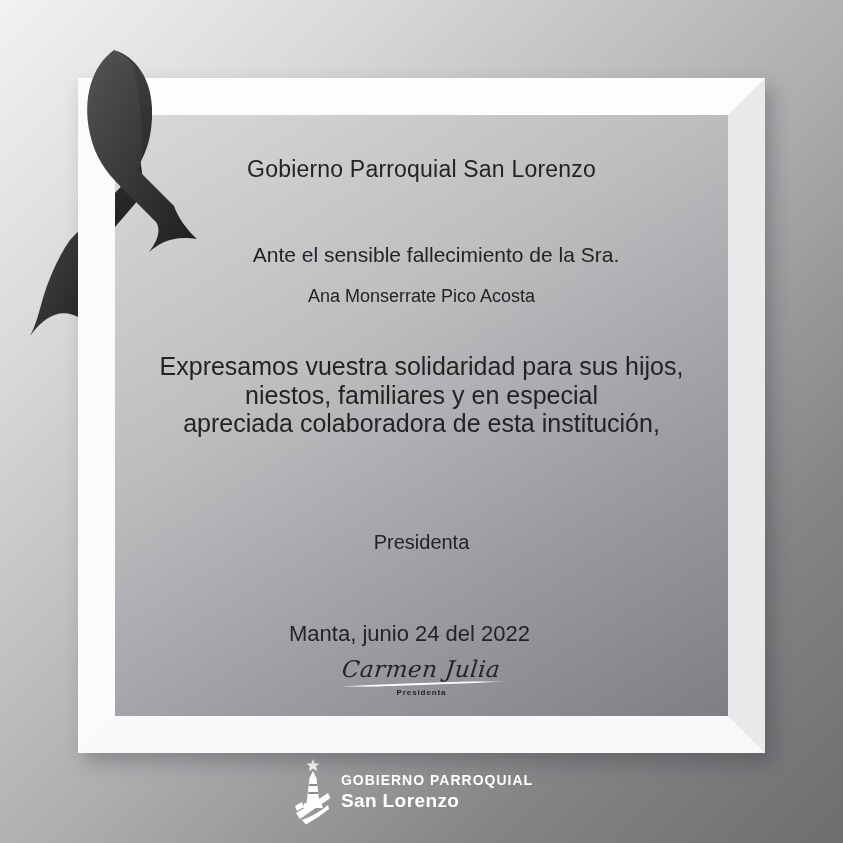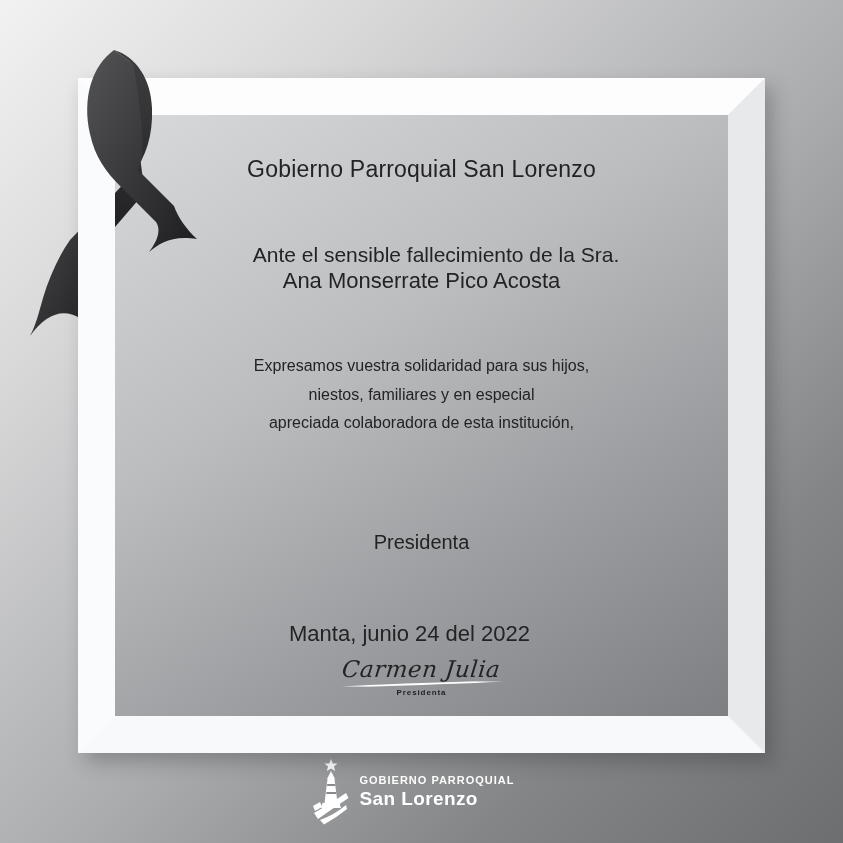--- a/index.html
+++ b/index.html
@@ -15,22 +15,22 @@
     box-shadow:7px 9px 18px rgba(35,35,40,.28);
     z-index:2;
   }
   .panel{
     position:absolute;inset:0;
     background:linear-gradient(148deg,#d8d9db 0%,#bcbdbf 38%,#9b9c9f 70%,#7e7f82 100%);
   }
   .panel .txt{position:absolute;left:0;right:0;text-align:center;color:#232326;}
   .card-title{top:41px;font-size:23px;letter-spacing:.2px;}
   .intro-line{top:128px;font-size:21px;margin-left:29px;}
-  .deceased-name{top:153px;font-size:22px;}
-  .body-text{top:237px;font-size:16px;line-height:28.5px;}
+  .deceased-name{top:171px;font-size:18px;}
+  .body-text{top:237px;font-size:25px;line-height:28.5px;}
   .signatory-block{top:413px;font-size:20px;line-height:28px;}
   .dateline{top:506px;font-size:22px;text-align:right;padding-right:24px;}
   .signature-block{top:541px;color:#fff;}
   .signature-name{
     font-family:"DejaVu Serif",serif;font-style:italic;font-size:23px;
     letter-spacing:.5px;transform:skewX(-6deg);display:inline-block;
   }
   .signature-underline{
     width:168px;height:2px;margin:1px auto 3px auto;border-radius:50%;
     background:linear-gradient(90deg,rgba(255,255,255,0) 0%,#fff 18%,#fff 82%,rgba(255,255,255,0) 100%);
@@ -38,21 +38,21 @@
   }
   .signature-title{font-size:8px;font-weight:bold;letter-spacing:.9px;}
   .ribbon-main{position:absolute;left:20px;top:40px;z-index:5;pointer-events:none;}
   .ribbon-tail{position:absolute;left:25px;top:185px;z-index:1;pointer-events:none;}
   .footer-logo{
     position:absolute;left:0;right:0;top:758px;z-index:1;
     display:flex;justify-content:center;align-items:center;gap:9px;color:#fff;
     transform:translateX(-8px);
   }
   .org-text{display:flex;flex-direction:column;align-items:flex-start;}
-  .org-small{font-size:11px;font-weight:bold;letter-spacing:1px;margin-bottom:2px;}
+  .org-small{font-size:14px;font-weight:bold;letter-spacing:1px;margin-bottom:2px;}
   .org-name{font-size:19px;font-weight:bold;letter-spacing:.4px;}
 </style>
 </head>
 <body>
 
 <svg class="ribbon-tail" width="100" height="160" viewBox="25 185 100 160">
   <defs>
     <linearGradient id="rg2" x1="0" y1="0" x2="1" y2="1">
       <stop offset="0" stop-color="#4a4a4d"></stop>
         <stop offset="1" stop-color="#1d1d1f"></stop>

